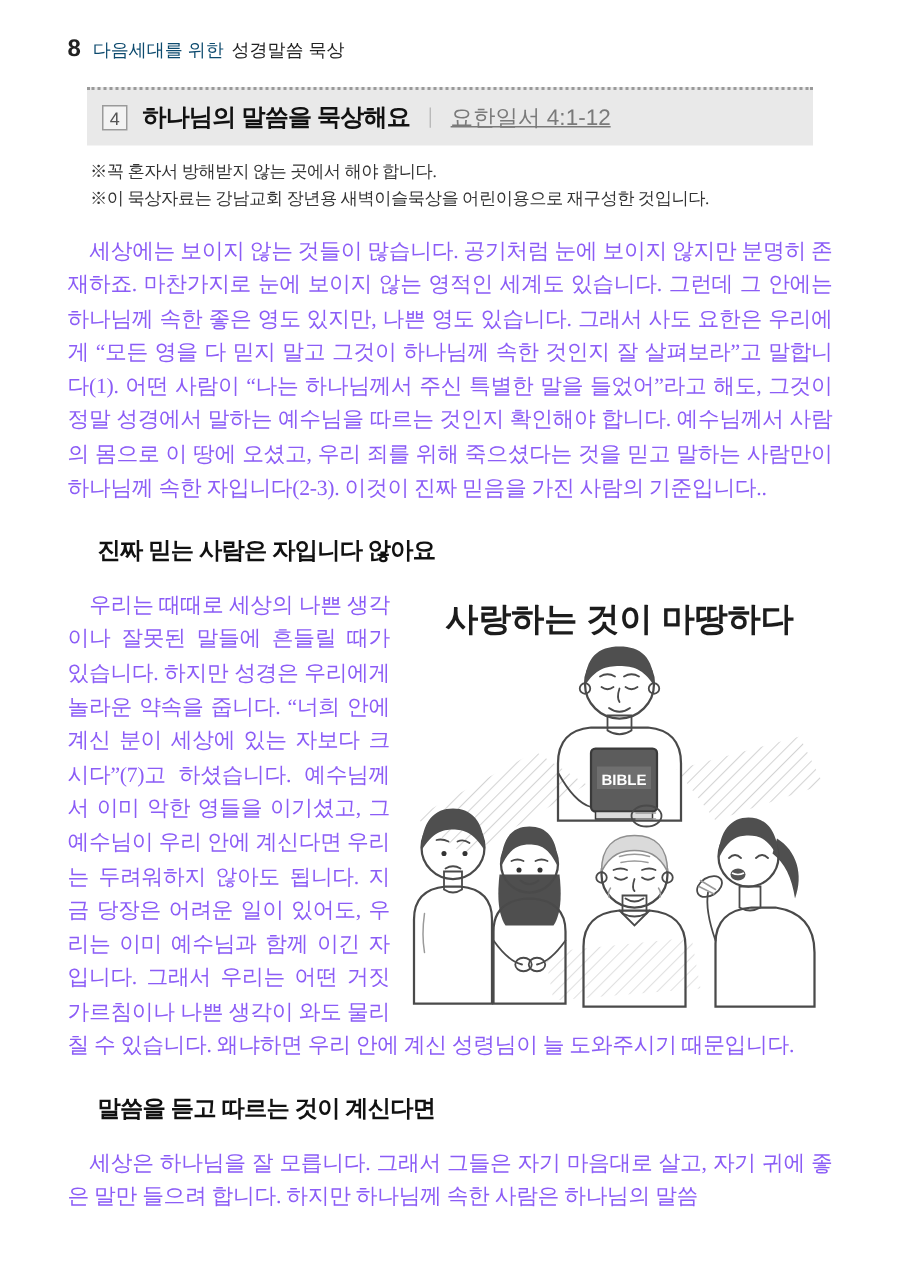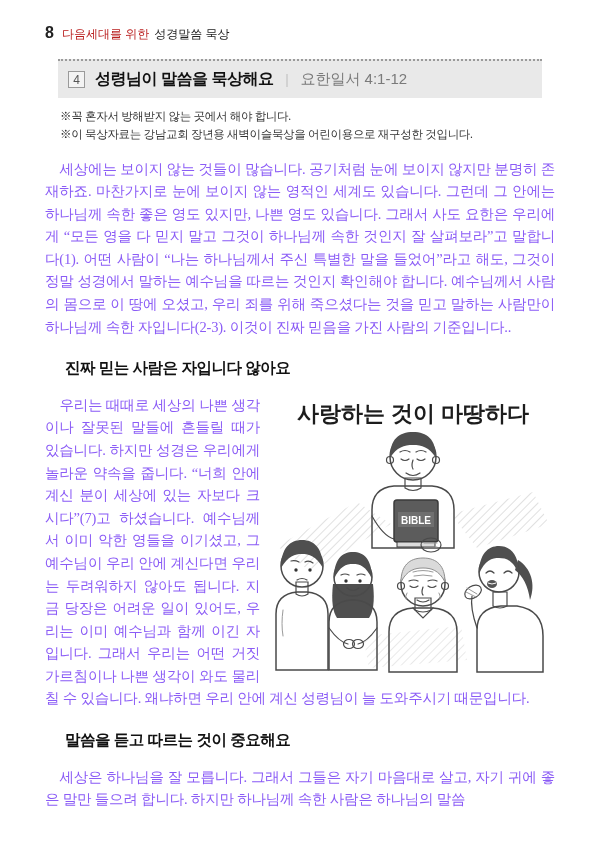--- a/index.html
+++ b/index.html
@@ -9,33 +9,33 @@
     font-family: "Liberation Serif", "DejaVu Serif", serif;
     color: #2e2e2e;
     overflow: hidden;
   }
   .page { width: 600px; height: 850px; box-sizing: border-box; padding: 24px 45px 0 45px; }
 
   
   .runhead { display: flex; align-items: baseline; gap: 8px; margin-bottom: 16px;
              font-family: "Liberation Sans", "DejaVu Sans", sans-serif; }
   .runhead .pgnum { font-size: 16px; font-weight: bold; color: #222; }
-  .runhead .bk-reg { font-size: 12px; color: #b91c1c; }
+  .runhead .bk-reg { font-size: 12px; color: #0c4a6e; }
   .runhead .bk-bold { font-size: 12px; font-weight: normal; color: #222; margin-left: -3px; }
 
   
   .titlebar { margin: 0 13px; border-top: 2px dotted #9a9a9a; background: #e9e9e9;
               display: flex; align-items: center; gap: 10px; padding: 8px 10px; }
   .lesson-no { width: 17px; height: 17px; box-sizing: border-box; border: 1px solid #9a9a9a;
                background: #f3f3f3; color: #555; font-family: "Liberation Sans", sans-serif;
                font-size: 12px; display: flex; align-items: center; justify-content: center; }
   .lesson-title { font-family: "Liberation Sans", "DejaVu Sans", sans-serif; font-weight: bold;
                   font-size: 16px; color: #111; letter-spacing: -0.5px; }
   .lesson-sep { color: #b0b0b0; font-size: 15px; margin: 0 2px; }
-  .lesson-ref { font-family: "Liberation Sans", sans-serif; font-size: 15px; color: #7a7a7a; }
+  .lesson-ref { font-family: "Liberation Sans", sans-serif; font-size: 15px; color: #7a7a7a; text-decoration: underline; }
 
   
   .notes { margin: 10px 13px 0 15px; font-size: 11.5px; line-height: 17.5px; color: #333; }
   .notes div { letter-spacing: -0.3px; }
 
   
   .sec-head { margin: 24px 0 6px 42px; font-family: "Liberation Sans", sans-serif;
               font-weight: bold; font-size: 16px; color: #111; letter-spacing: -0.5px; }
   .sec-head .sq { font-size: 14px; margin-right: 7px; color: #111; }
 
@@ -61,21 +61,21 @@
 <div class="page">
 
   <div class="runhead">
     <span class="pgnum">8</span>
     <span class="bk-reg">다음세대를 위한</span>
     <span class="bk-bold">성경말씀 묵상</span>
   </div>
 
   <div class="titlebar">
     <span class="lesson-no">4</span>
-    <span class="lesson-title">성령님이 말씀을 묵상해요</span>
+    <span class="lesson-title">하나님의 말씀을 묵상해요</span>
     <span class="lesson-sep">|</span>
     <span class="lesson-ref">요한일서 4:1-12</span>
   </div>
 
   <div class="notes">
     <div>※꼭 혼자서 방해받지 않는 곳에서 해야 합니다.</div>
     <div>※이 묵상자료는 강남교회 장년용 새벽이슬묵상을 어린이용으로 재구성한 것입니다.</div>
   </div>
 
 
@@ -191,16 +191,16 @@
           <path class="thin" d="M206,232 Q199,212 201,200"></path>
           <ellipse class="thin" cx="202" cy="196" rx="9" ry="6" fill="#ffffff" transform="rotate(-32 202 196)"></ellipse>
           <path class="gray" d="M196,192 l10,6 M195,196 l10,5"></path>
         </g>
       </svg>
     </figure>
 
     <p class="para">우리는 때때로 세상의 나쁜 생각이나 잘못된 말들에 흔들릴 때가 있습니다. 하지만 성경은 우리에게 놀라운 약속을 줍니다. “너희 안에 계신 분이 세상에 있는 자보다 크시다”(7)고 하셨습니다. 예수님께서 이미 악한 영들을 이기셨고, 그 예수님이 우리 안에 계신다면 우리는 두려워하지 않아도 됩니다. 지금 당장은 어려운 일이 있어도, 우리는 이미 예수님과 함께 이긴 자입니다. 그래서 우리는 어떤 거짓 가르침이나 나쁜 생각이 와도 물리칠 수 있습니다. 왜냐하면 우리 안에 계신 성령님이 늘 도와주시기 때문입니다.</p>
   </div>
 
-  <div class="sub-head">말씀을 듣고 따르는 것이 중요해요</div>
+  <div class="sub-head">말씀을 듣고 따르는 것이 계신다면</div>
   <p class="para">세상은 하나님을 잘 모릅니다. 그래서 그들은 자기 마음대로 살고, 자기 귀에 좋은 말만 들으려 합니다. 하지만 하나님께 속한 사람은 하나님의 말씀</p>
 
 </div>
 
 </body></html>

